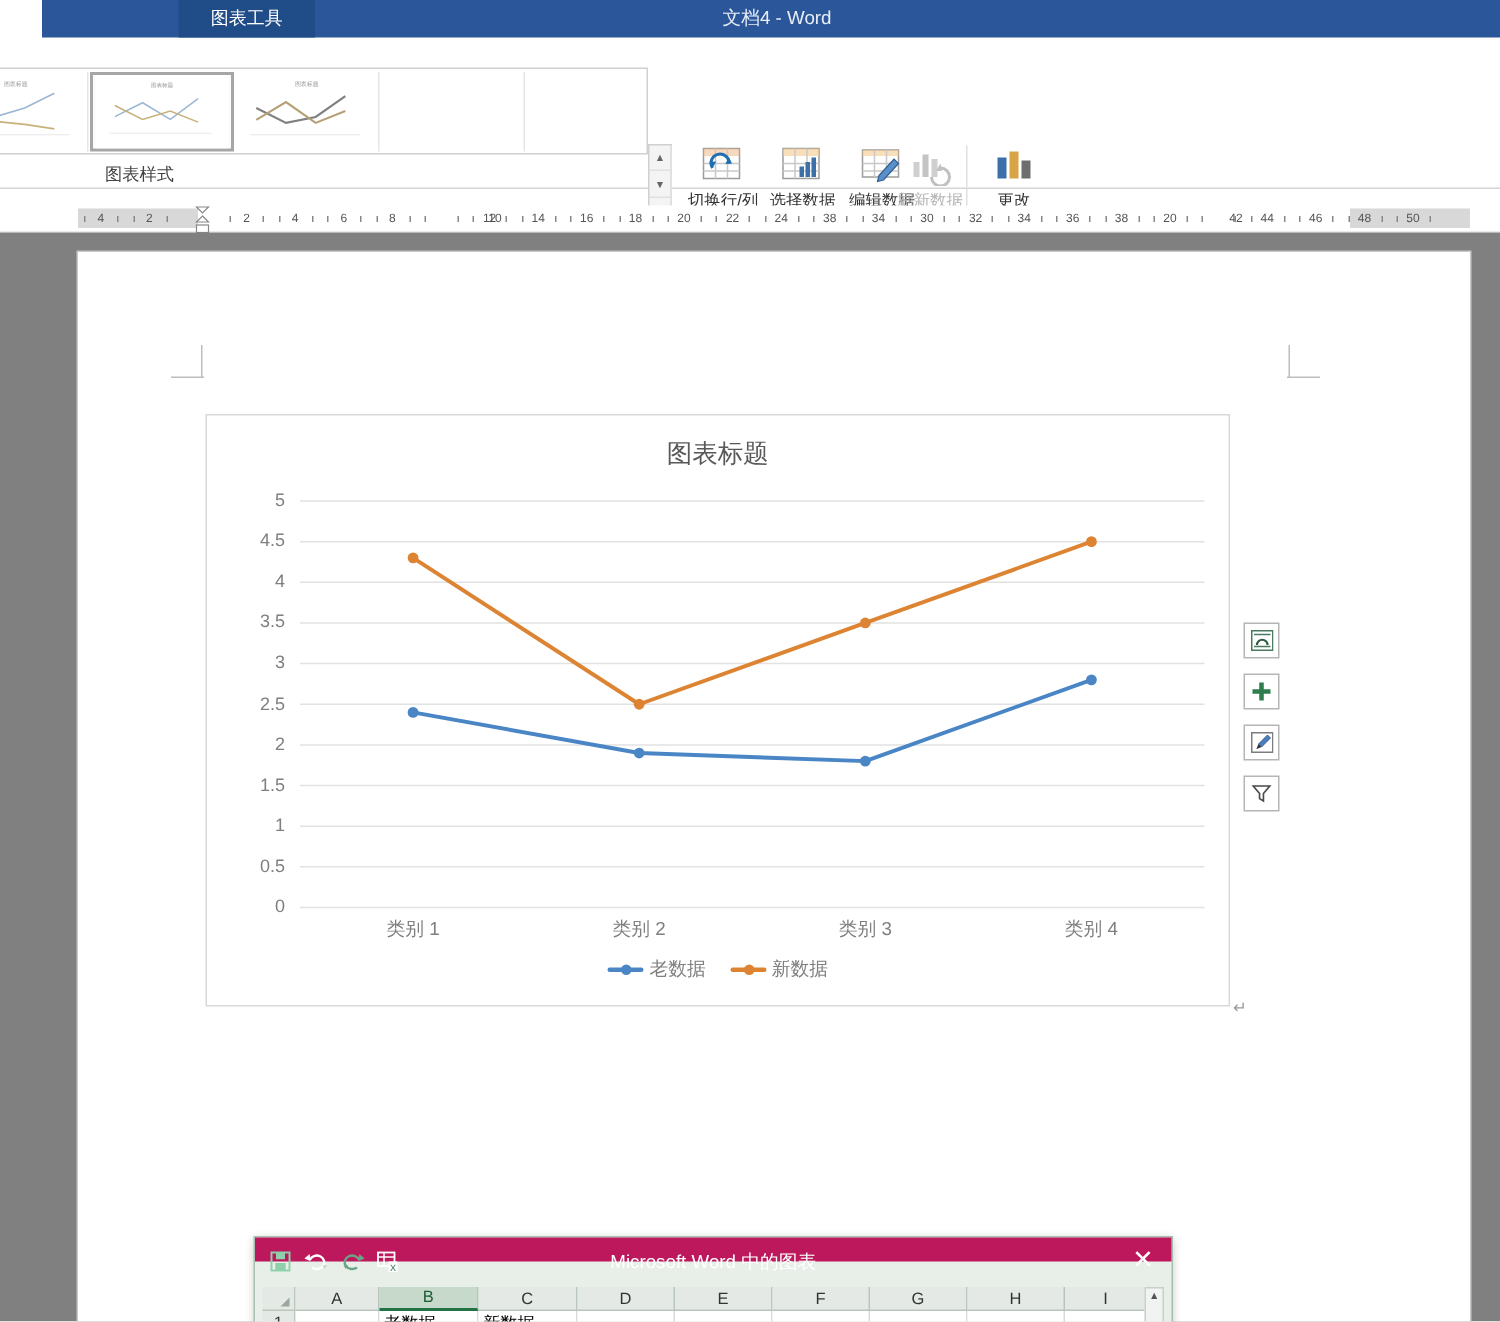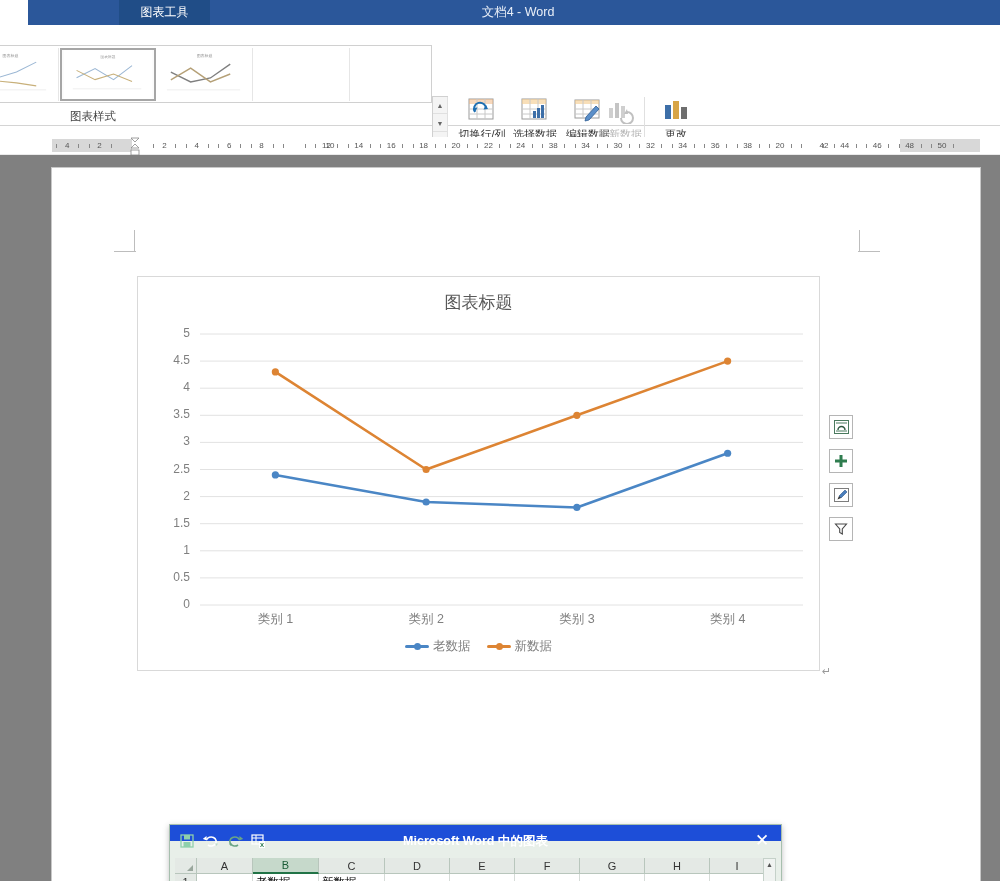--- a/index.html
+++ b/index.html
@@ -163,22 +163,21 @@
   }
 
   
   .xlwin {
     position: absolute; left: 169px; top: 669px; width: 613px; height: 198px;
     background: #e8efe9; border: 1px solid #a7bfae;
     box-shadow: 0 2px 6px rgba(0,0,0,0.25);
   }
   .xltitle {
     position: absolute; left: 0; top: 0; width: 100%; height: 16px;
-    background: #1d4ed8;
-    font-weight: bold;
+    background: #be185d;
   }
   .xltitle .t {
     position: absolute; left: 0; top: 0; width: 100%; height: 32px;
     color: #ffffff; font-size: 12.5px;
     display: flex; align-items: center; justify-content: center;
   }
   .qat { position: absolute; left: 8px; top: 4px; height: 24px; display: flex; align-items: center; gap: 7px; }
   .qat .qi { width: 17px; height: 17px; display: flex; align-items: center; justify-content: center; }
   .xlclose {
     position: absolute; right: 8px; top: 4px; width: 22px; height: 22px;

